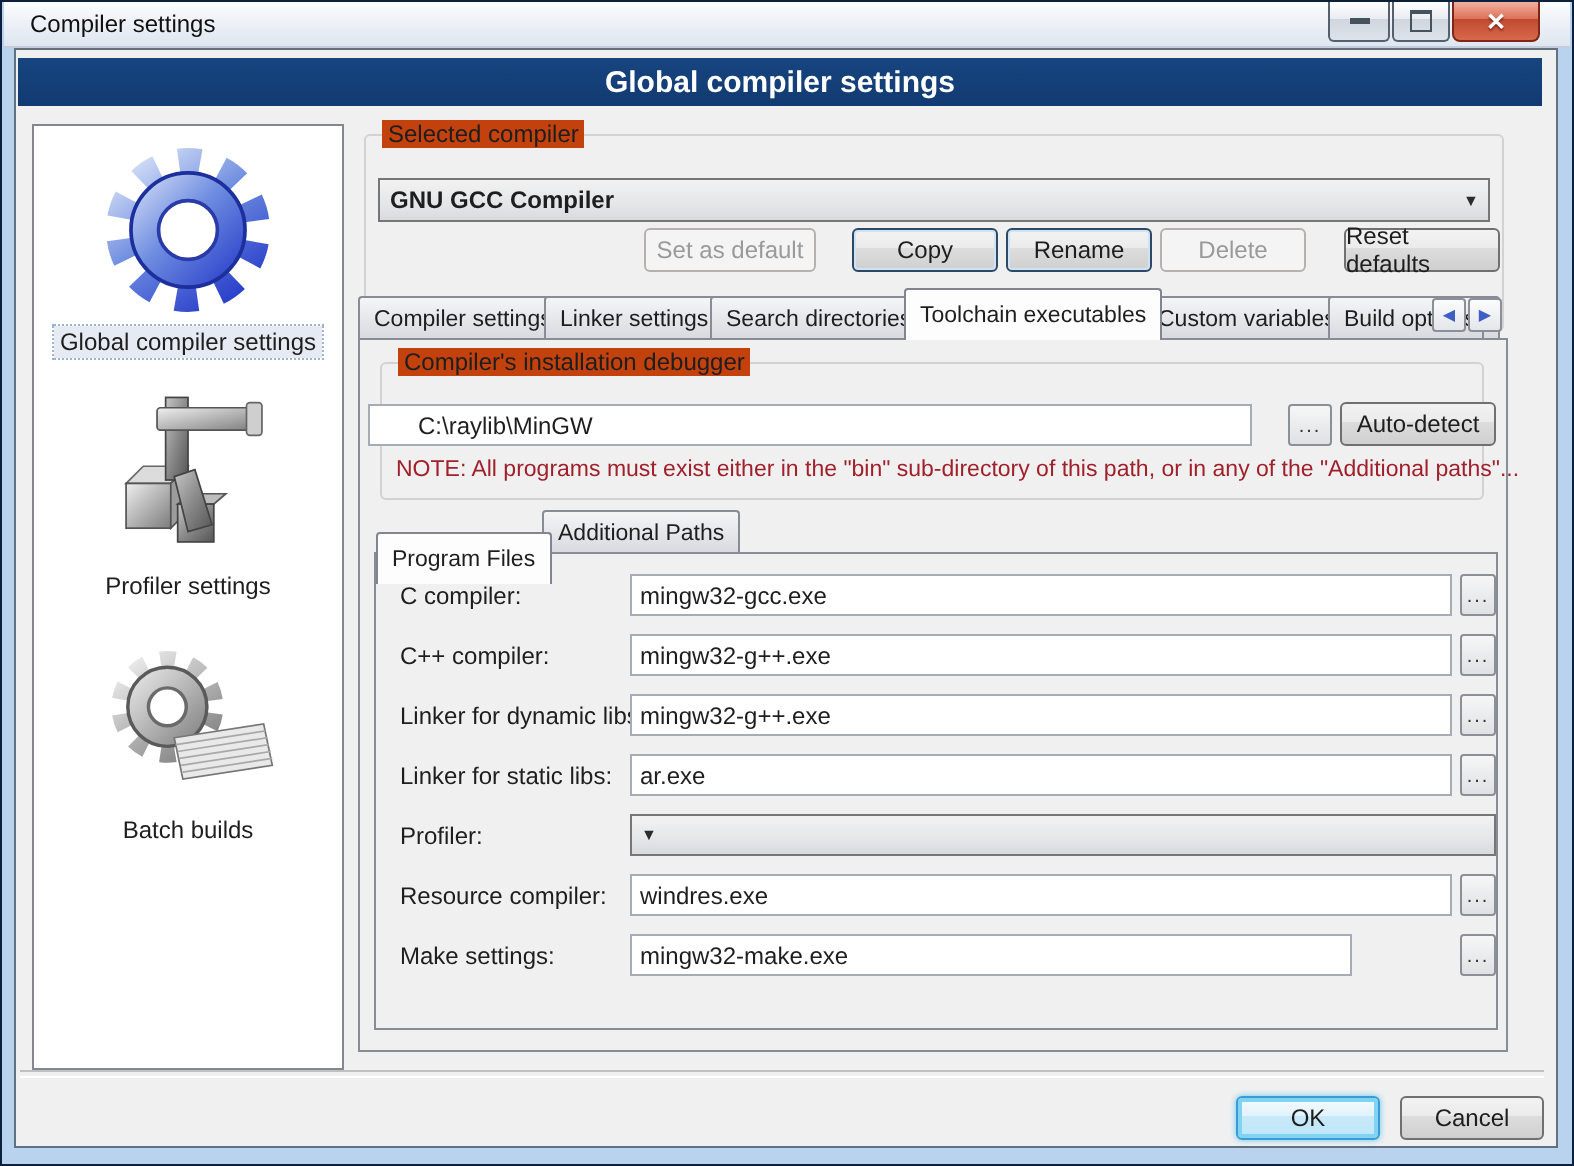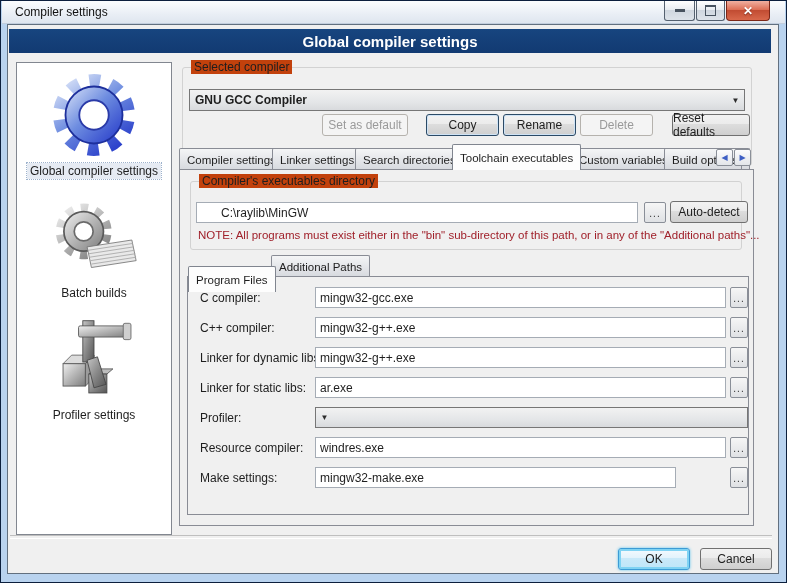--- a/index.html
+++ b/index.html
@@ -97,47 +97,47 @@
         <svg width="92" height="92" viewBox="0 0 100 100">
           <circle cx="50" cy="50" r="36" fill="none" stroke="url(#gb)" stroke-width="17" stroke-dasharray="11.3 11.3" transform="rotate(10 50 50)"></circle>
           <circle cx="50" cy="50" r="31" fill="url(#gb)" stroke="#1d2f9c" stroke-width="2"></circle>
           <circle cx="50" cy="50" r="16" fill="#ffffff" stroke="#2a3aa8" stroke-width="2"></circle>
         </svg>
         <span class="lbl">Global compiler settings</span>
       </div>
 
       <div class="side-item" style="margin-top:18px">
         <svg width="86" height="86" viewBox="0 0 100 100">
+          <polygon points="14,52 24,42 50,42 40,52" fill="#dcdcdc" stroke="#666"></polygon>
+          <rect x="14" y="52" width="26" height="26" fill="url(#gm)" stroke="#555"></rect>
+          <polygon points="40,52 50,42 50,68 40,78" fill="#9c9c9c" stroke="#555"></polygon>
+          <polygon points="44,64 51,58 72,58 65,64" fill="#bdbdbd" stroke="#555"></polygon>
+          <rect x="44" y="64" width="21" height="22" fill="url(#gd)" stroke="#444"></rect>
+          <rect x="37" y="2" width="13" height="48" fill="url(#gd)" stroke="#444"></rect>
+          <rect x="32" y="8" width="60" height="13" rx="2" fill="url(#gm)" stroke="#555"></rect>
+          <rect x="84" y="5" width="9" height="19" rx="2" fill="#cfcfcf" stroke="#666"></rect>
+          <polygon points="42,48 54,44 64,76 50,80" fill="url(#gd)" stroke="#444"></polygon>
+        </svg>
+        <span class="lbl">Profiler settings</span>
+      </div>
+
+      <div class="side-item" style="margin-top:18px">
+        <svg width="86" height="86" viewBox="0 0 100 100">
           <circle cx="38" cy="40" r="26" fill="none" stroke="url(#gm)" stroke-width="13" stroke-dasharray="8.2 8.2" transform="rotate(8 38 40)"></circle>
           <circle cx="38" cy="40" r="23" fill="url(#gm)" stroke="#5a5a5a" stroke-width="2"></circle>
           <circle cx="38" cy="40" r="11" fill="#ffffff" stroke="#6a6a6a" stroke-width="2"></circle>
           <polygon points="42,58 94,50 99,74 47,82" fill="#e9e9e9" stroke="#777"></polygon>
           <line x1="43" y1="62" x2="95" y2="54" stroke="#a8a8a8"></line>
           <line x1="44" y1="66" x2="96" y2="58" stroke="#a8a8a8"></line>
           <line x1="45" y1="70" x2="97" y2="62" stroke="#a8a8a8"></line>
           <line x1="46" y1="74" x2="98" y2="66" stroke="#a8a8a8"></line>
           <line x1="47" y1="78" x2="99" y2="70" stroke="#a8a8a8"></line>
         </svg>
         <span class="lbl">Batch builds</span>
       </div>
-
-      <div class="side-item" style="margin-top:18px">
-        <svg width="86" height="86" viewBox="0 0 100 100">
-          <polygon points="14,52 24,42 50,42 40,52" fill="#dcdcdc" stroke="#666"></polygon>
-          <rect x="14" y="52" width="26" height="26" fill="url(#gm)" stroke="#555"></rect>
-          <polygon points="40,52 50,42 50,68 40,78" fill="#9c9c9c" stroke="#555"></polygon>
-          <polygon points="44,64 51,58 72,58 65,64" fill="#bdbdbd" stroke="#555"></polygon>
-          <rect x="44" y="64" width="21" height="22" fill="url(#gd)" stroke="#444"></rect>
-          <rect x="37" y="2" width="13" height="48" fill="url(#gd)" stroke="#444"></rect>
-          <rect x="32" y="8" width="60" height="13" rx="2" fill="url(#gm)" stroke="#555"></rect>
-          <rect x="84" y="5" width="9" height="19" rx="2" fill="#cfcfcf" stroke="#666"></rect>
-          <polygon points="42,48 54,44 64,76 50,80" fill="url(#gd)" stroke="#444"></polygon>
-        </svg>
-        <span class="lbl">Profiler settings</span>
-      </div>
     </div>
 
     <div class="groupbox" style="left:174px;top:42px;width:568px;height:97px;">
       <span class="legend">Selected compiler</span>
     </div>
     <div class="combo" style="left:181px;top:64px;width:556px;">
       <span class="val">GNU GCC Compiler</span>
       <span class="arrow">▼</span>
     </div>
     <div class="btn disabled" style="left:314px;top:89px;width:86px;">
@@ -178,23 +178,23 @@
     <div class="arrow-btn" style="left:708px;top:124px;">
         <span>◀</span>
       </div>
     <div class="arrow-btn" style="left:726px;top:124px;">
         <span>▶</span>
       </div>
 
     <div class="panel" style="left:171px;top:144px;width:575px;height:357px;z-index:1;"></div>
 
     <div class="groupbox" style="left:182px;top:156px;width:550px;height:67px;z-index:2;">
-      <span class="legend">Compiler's executables directory</span>
-    </div>
-    <input class="tinput" style="left: 188px; top: 177px; width: 442px; z-index: 2; padding-left: 24px;" value="C:\raylib\MinGW">
+      <span class="legend">Compiler's installation debugger</span>
+    </div>
+    <input class="tinput" style="left: 176px; top: 177px; width: 442px; z-index: 2; padding-left: 24px;" value="C:\raylib\MinGW">
     <div class="dots-btn" style="left:636px;top:177px;width:22px;z-index:2;">
         <span>...</span>
       </div>
     <div class="btn" style="left:662px;top:176px;width:78px;z-index:2;">
         <span>Auto-detect</span>
       </div>
     <div class="note-text" style="left:190px;top:204px;z-index:2;">NOTE: All programs must exist either in the "bin" sub-directory of this path, or in any of the "Additional paths"...</div>
 
     <div class="tab active" style="left:180px;top:241px;z-index:3;">
         <span>Program Files</span>

